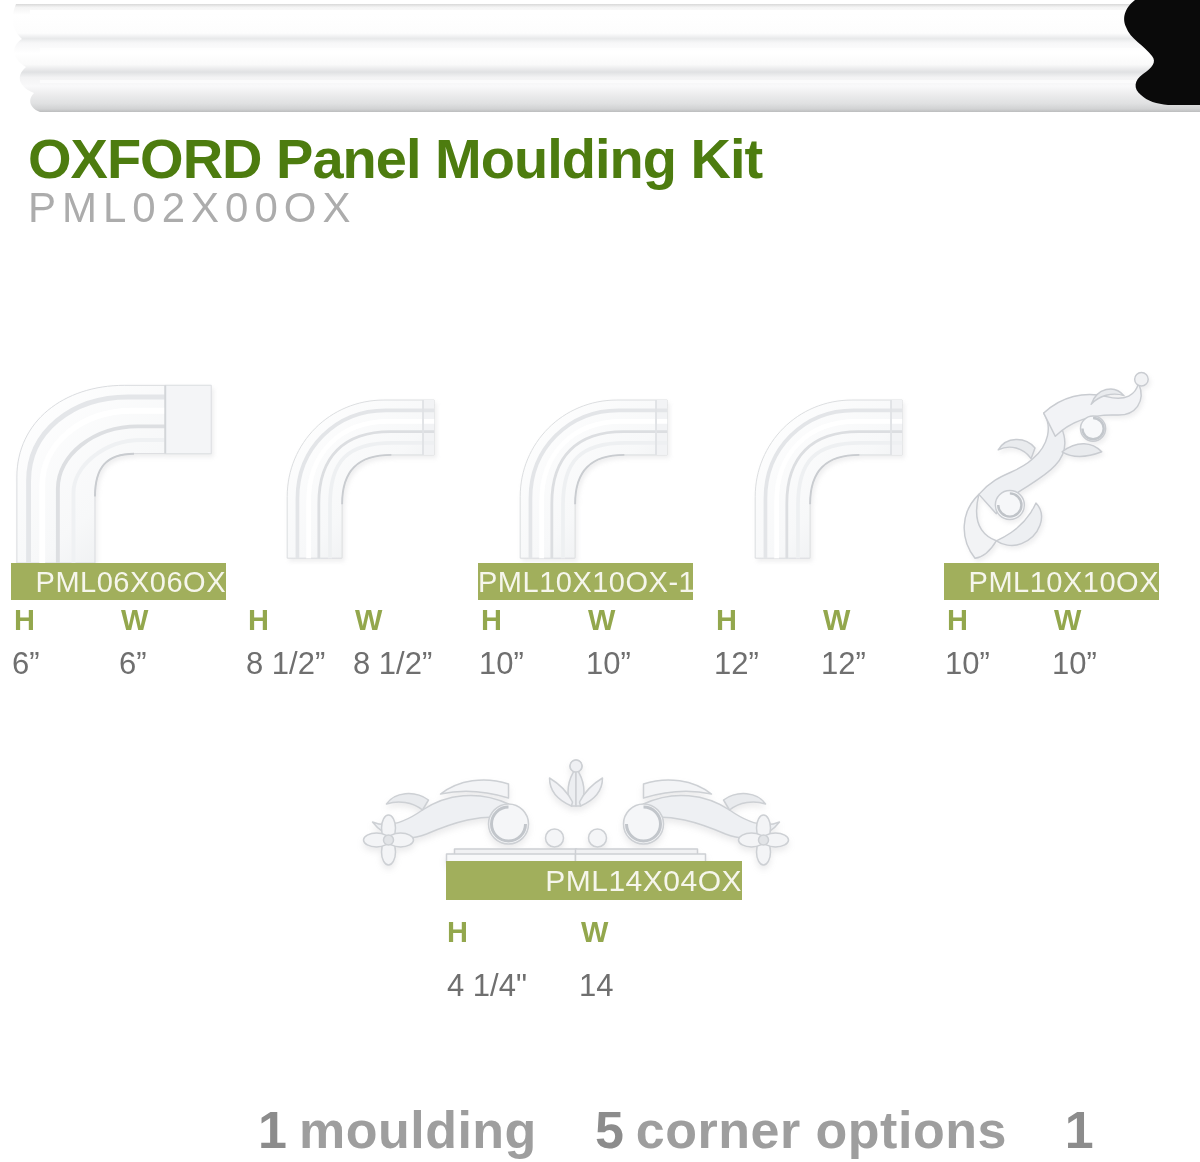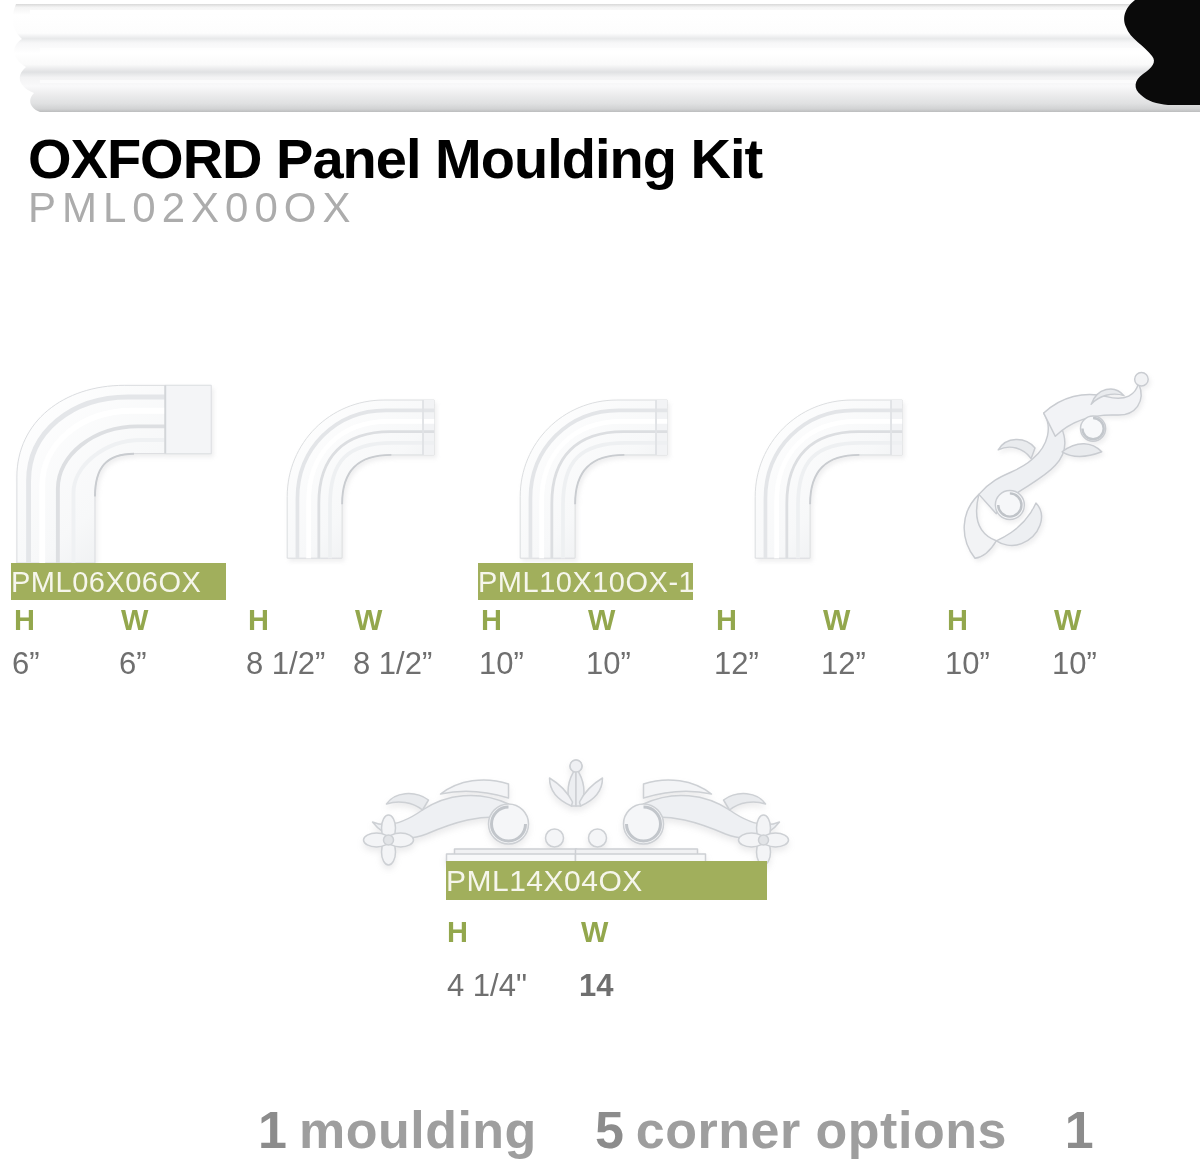--- a/index.html
+++ b/index.html
@@ -4,47 +4,47 @@
 <style>
   html,body{margin:0;padding:0;background:#ffffff;}
   .page{position:relative;width:1200px;height:1162px;background:#ffffff;overflow:hidden;
         font-family:"Liberation Sans", sans-serif;}
 
   
   .strip{position:absolute;left:0;top:0;width:1200px;height:118px;}
 
   
   .title{position:absolute;left:28px;top:126px;font-size:56px;font-weight:700;
-         letter-spacing:-1px;color:#000000;}
+         letter-spacing:-1px;color:#4d7c0f;}
   .sku{position:absolute;left:28px;top:184px;font-size:42px;font-weight:400;
        letter-spacing:6px;color:#acacac;}
 
   
   .corner-card{position:absolute;top:356px;width:215px;height:340px;}
   .corner-art{position:absolute;left:5px;top:2px;width:200px;height:205px;
               filter:drop-shadow(2px 3px 2px rgba(120,120,130,.12));}
   .corner-art.big{left:-3px;width:212px;}
   .corner-art.ornate{left:2px;width:208px;}
   .code-bar{position:absolute;left:0;top:207px;width:100%;height:37px;line-height:38px;
-            background:#a1af5c;color:#f6f6ec;font-size:29px;text-align:left;
+            background:#a1af5c;color:#f6f6ec;font-size:29px;text-align:right;
             letter-spacing:.5px;white-space:nowrap;}
   .dim-h,.dim-w{position:absolute;top:248px;font-size:29px;font-weight:700;color:#93a74d;}
   .dim-h{left:3px;} .dim-w{left:110px;}
   .val-h,.val-w{position:absolute;top:290px;font-size:31px;color:#6f6f6f;white-space:nowrap;}
   .val-h{left:1px;} .val-w{left:108px;}
 
   
   .center-card{position:absolute;left:330px;top:750px;width:540px;height:270px;}
   .center-art{position:absolute;left:28px;top:4px;width:436px;height:126px;
               filter:drop-shadow(0 4px 3px rgba(120,120,130,.15));}
-  .center-card .code-bar{left:116px;top:111px;width:321px;height:39px;line-height:40px;font-size:30px;}
+  .center-card .code-bar{left:116px;top:111px;width:296px;height:39px;line-height:40px;font-size:30px;}
   .center-card .dim-h{left:117px;top:166px;}
   .center-card .dim-w{left:251px;top:166px;}
   .center-card .val-h{left:117px;top:218px;}
-  .center-card .val-w{left:249px;top:218px;font-weight:bold;}
+  .center-card .val-w{left:249px;top:218px;}
 
   
   .summary{position:absolute;left:258px;top:1100px;display:flex;align-items:baseline;
            column-gap:58px;white-space:nowrap;}
   .summary .pair{display:flex;align-items:baseline;column-gap:12px;}
   .summary .num{font-size:52px;font-weight:700;color:#8c8c8c;}
   .summary .word{font-size:52px;font-weight:700;color:#9e9e9e;letter-spacing:.5px;}
 </style>
 </head>
 <body>
@@ -198,20 +198,21 @@
         <path d="M101 56 C119 39, 143 33, 166 39 C186 44, 196 37, 199 25
                  C207 44, 196 59, 176 58 C152 57, 129 64, 113 80 Z" fill="#f2f3f6"></path>
         <path d="M120 96 C136 84, 151 86, 161 96 C148 101, 133 104, 120 96 Z" fill="#e9ebee"></path>
         <circle cx="152" cy="72" r="13" fill="#f7f8fa"></circle>
         <path d="M152 61 a11 11 0 1 1 -11 11" fill="none" stroke="#c3c7cc" stroke-width="2.5"></path>
         <circle cx="202" cy="21" r="7" fill="#f1f2f4"></circle>
         <path d="M88 103 C80 92, 66 88, 54 94 C62 80, 82 80, 92 92 Z" fill="#e9ebee"></path>
         <path d="M150 47 C158 38, 172 34, 184 38 C174 26, 156 30, 150 47 Z" fill="#e9ebee"></path>
       </g>
     </svg>
+    <div class="code-bar">PML10X10OX</div>
     <span class="dim-h">H</span>
     <span class="dim-w">W</span>
     <span class="val-h">10”</span>
     <span class="val-w">10”</span>
   </div>
 
   
   <div class="center-card">
     <svg class="center-art" viewBox="0 0 435 126">
       <defs>

